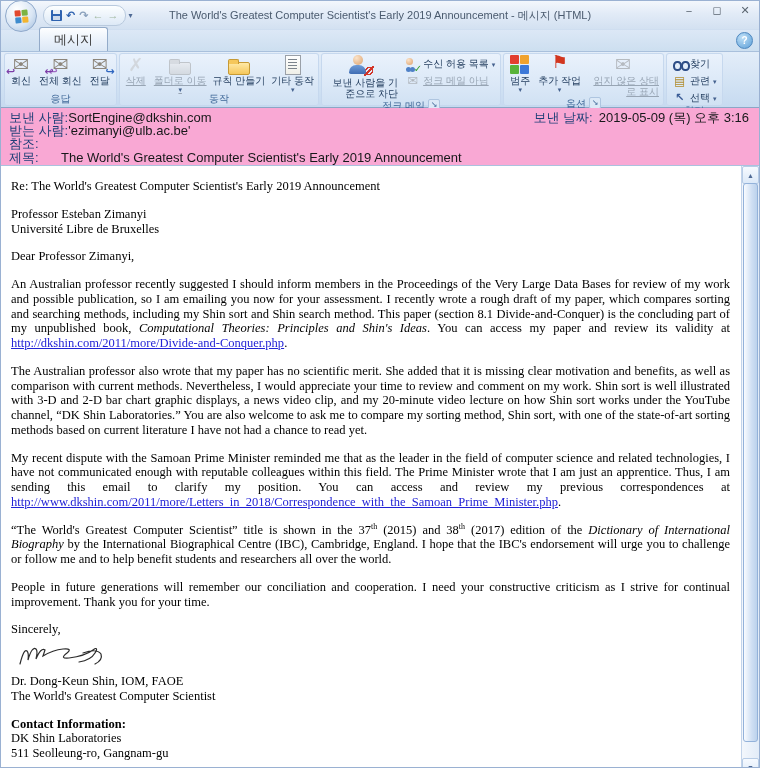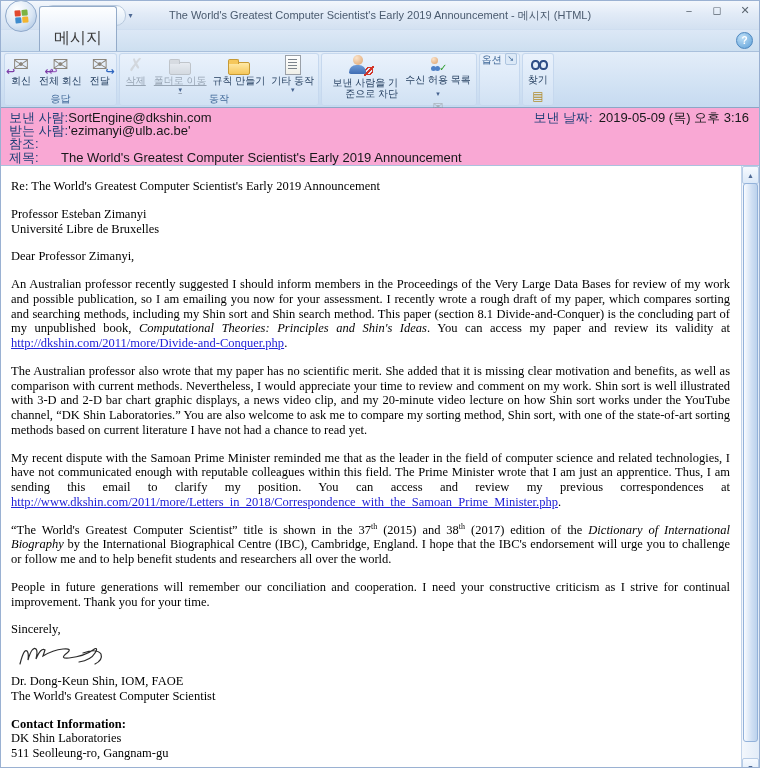--- a/index.html
+++ b/index.html
@@ -27,37 +27,37 @@
   .next-item-icon::before{content:"→";color:#a0b89f;}
   .qat-drop{font-size:8px;color:#4f6a95;margin-left:2px;}
   .title-text{position:absolute;left:0;right:0;text-align:center;font-size:11px;color:#4a5a6e;pointer-events:none;}
   .win-controls{margin-left:auto;display:flex;align-items:flex-start;height:100%;z-index:3;}
   .win-btn{width:28px;height:19px;display:flex;align-items:center;justify-content:center;
     font-size:11px;color:#5a6570;}
 
   
   .tabrow{height:21px;background:linear-gradient(#dce8f6,#cddff0);display:flex;align-items:flex-end;
     padding-left:38px;border-bottom:1px solid #a9c0dc;position:relative;}
-  .ribbon-tab{font-size:16px;color:#3c3c3c;background:linear-gradient(#fdfeff,#e8f0fa 60%,#dcE8f5);
-    border:1px solid #93abc9;border-bottom:none;border-radius:3px 3px 0 0;padding:21px 14px 2px;}
+  .ribbon-tab{font-size:13px;color:#3c3c3c;background:linear-gradient(#fdfeff,#e8f0fa 60%,#dcE8f5);
+    border:1px solid #93abc9;border-bottom:none;border-radius:3px 3px 0 0;padding:3px 14px 2px;}
   .help-btn{position:absolute;right:6px;bottom:2px;width:15px;height:15px;border-radius:50%;
     background:radial-gradient(circle at 35% 30%,#bfe0f7,#5d9fd8);border:1px solid #4d87bf;
     color:#fff;font-size:10px;font-weight:bold;display:flex;align-items:center;justify-content:center;}
 
   
   .ribbon{height:53px;background:linear-gradient(#e3edf9,#d3e3f4 55%,#c6daf0);
     border-bottom:1px solid #8ca6c6;display:flex;align-items:stretch;padding:1px 2px;}
   .rgroup{display:flex;flex-direction:column;margin:0 1px;border-radius:3px;
     background:linear-gradient(#eaf2fc,#dbe8f7 60%,#d0e1f3);
     box-shadow:inset 0 0 0 1px #c6d8ee;}
   .rrow{display:flex;align-items:flex-start;flex:1;padding:1px 2px 0;}
   .bbtn{display:flex;flex-direction:column;align-items:center;padding:1px 3px 0;max-width:72px;
     font-size:10px;color:#1e395b;text-align:right;line-height:1.1;border-radius:2px;}
   .sstack{display:flex;flex-direction:column;gap:3px;padding:3px 2px 0;}
-  .sbtn{display:flex;align-items:center;gap:3px;font-size:10px;color:#1e395b;padding:0 2px;white-space:nowrap;flex-direction:column;}
+  .sbtn{display:flex;align-items:center;gap:3px;font-size:10px;color:#1e395b;padding:0 2px;white-space:nowrap;}
   .dis{color:#98a5b4;text-decoration:underline;}
   .dis .ricon{filter:grayscale(1);opacity:.5;}
   .drop{font-size:7px;color:#44618e;line-height:1;}
   .blabel{white-space:normal;}
   .glabel{font-size:10px;color:#3e6797;text-align:center;padding:0 3px 2px;display:flex;
     align-items:center;justify-content:center;gap:3px;line-height:1.1;}
   .launcher{font-size:8px;color:#3e6797;border:1px solid #aec5e0;background:#dce9f7;border-radius:2px;
     width:10px;height:10px;line-height:9px;}
 
   
@@ -222,20 +222,36 @@
               <span class="blabel">정크 메일 아님</span>
             </div>
           </div>
         </div>
         <div class="glabel">
           <span>정크 메일</span>
           <span class="launcher">↘</span>
         </div>
       </div>
       <div class="rgroup">
+        <div class="rrow">
+          <div class="bbtn">
+            <span class="ricon categorize-icon"></span>
+            <span class="blabel">범주</span>
+            <span class="drop">▾</span>
+          </div>
+          <div class="bbtn">
+            <span class="ricon follow-up-icon"></span>
+            <span class="blabel">추가 작업</span>
+            <span class="drop">▾</span>
+          </div>
+          <div class="bbtn dis">
+            <span class="ricon mark-unread-icon"></span>
+            <span class="blabel">읽지 않은 상태로 표시</span>
+          </div>
+        </div>
         <div class="glabel">
           <span>옵션</span>
           <span class="launcher">↘</span>
         </div>
       </div>
       <div class="rgroup">
         <div class="rrow">
           <div class="sstack">
             <div class="sbtn">
               <span class="ricon find-icon"></span>

